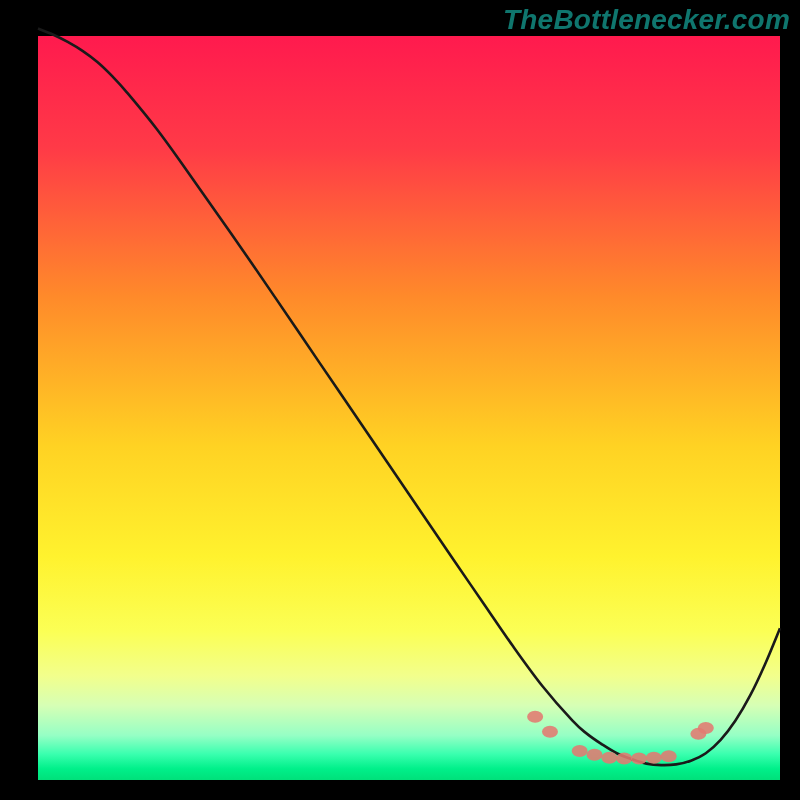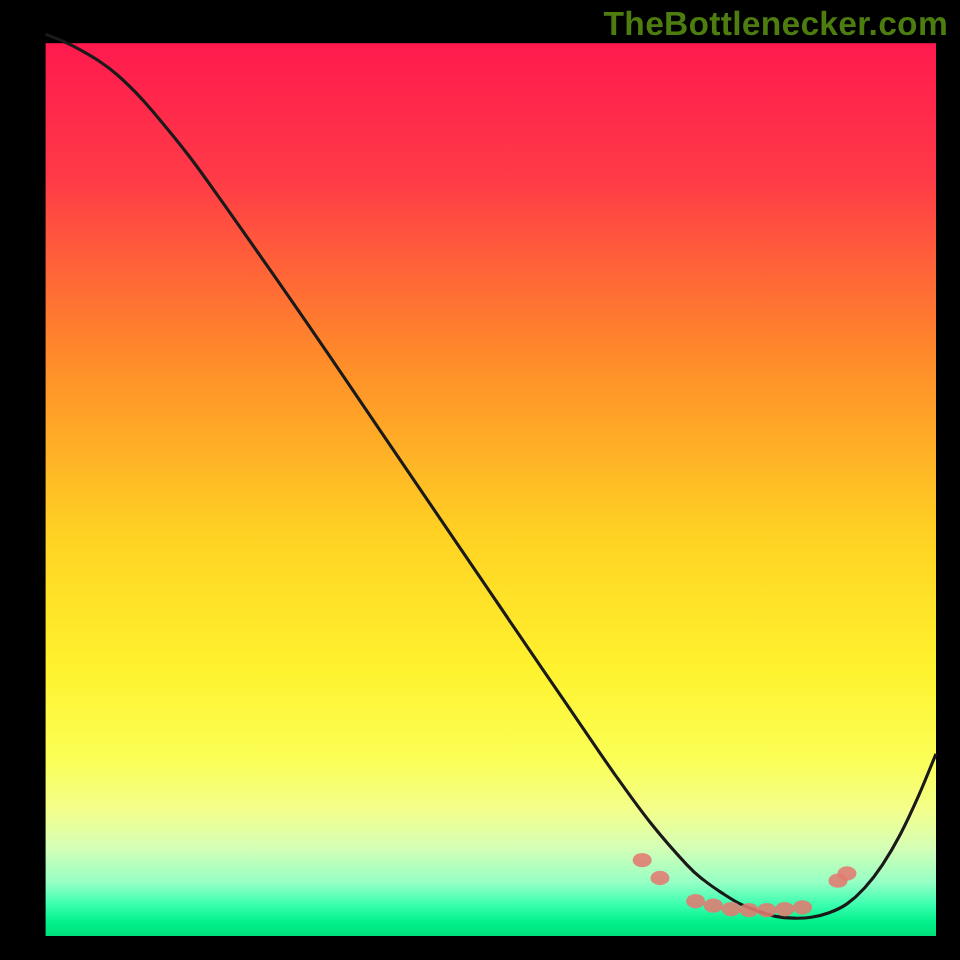--- a/index.html
+++ b/index.html
@@ -12,26 +12,27 @@
   }
   .stage {
     position: relative;
     width: 800px;
     height: 800px;
   }
   .watermark {
     position: absolute;
     top: 4px;
     right: 10px;
-    color: #4d7c0f;
+    color: #0f766e;
     font-family: Arial, Helvetica, sans-serif;
     font-size: 28px;
     font-weight: 600;
     letter-spacing: 0.2px;
     user-select: none;
+    font-style: italic;
   }
   svg {
     display: block;
   }
 </style>
 </head>
 <body>
 
 <div class="stage">
   <div class="watermark">TheBottlenecker.com</div>

